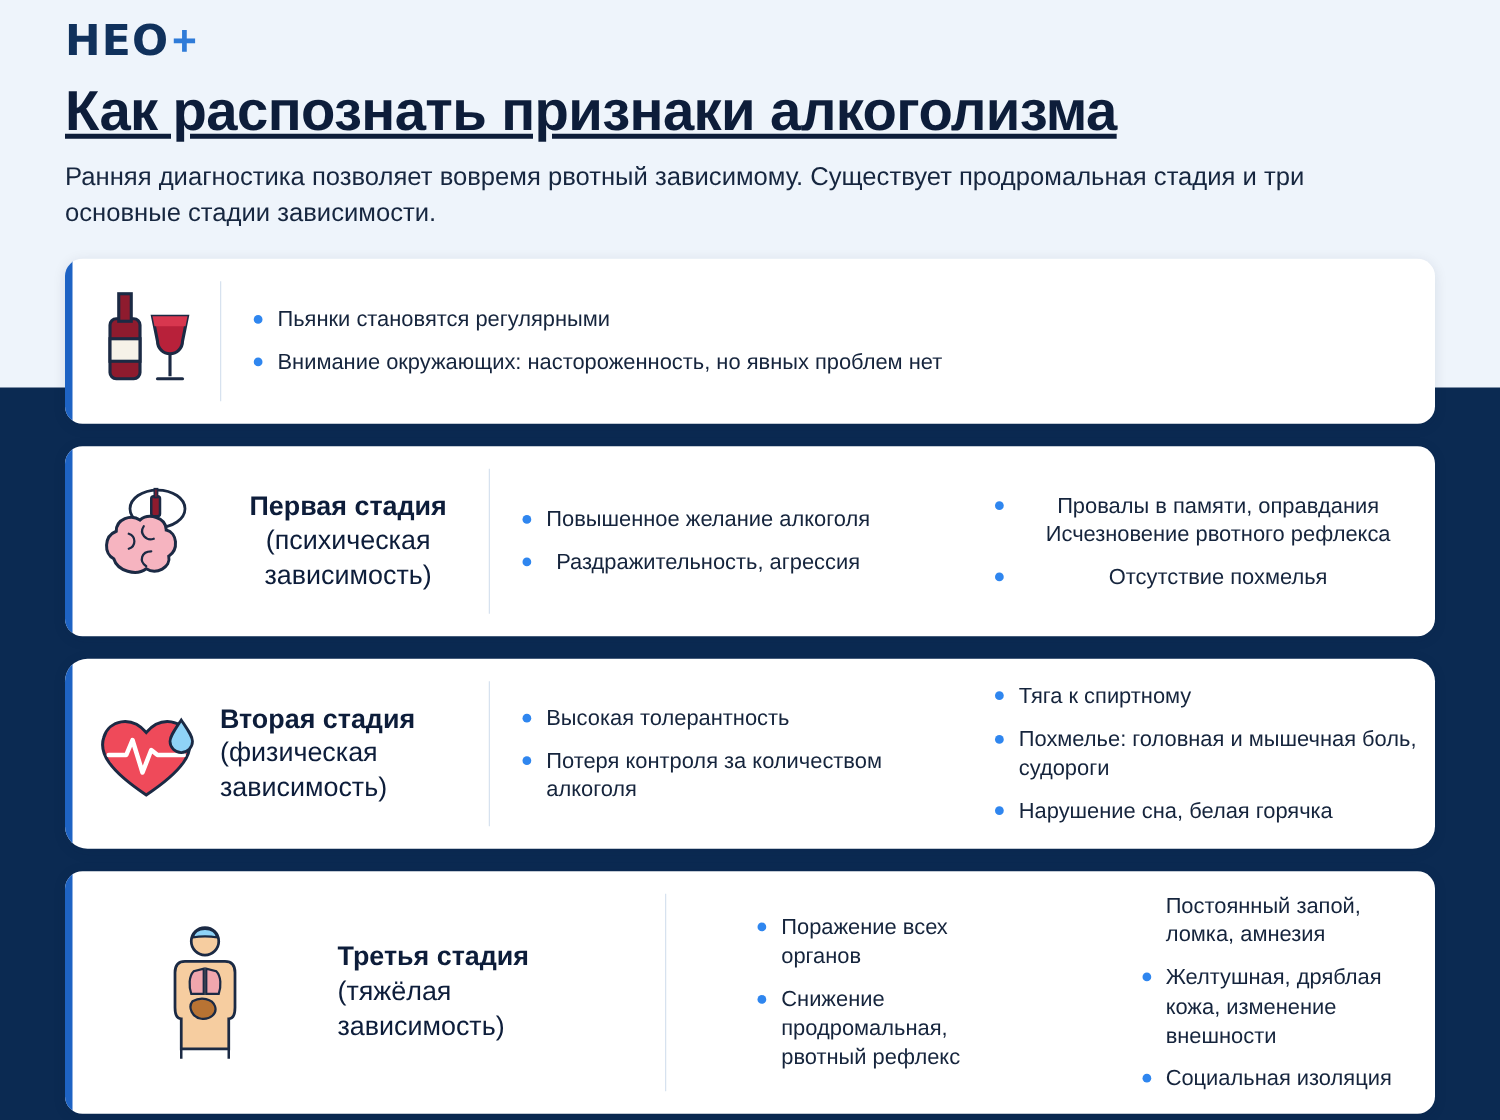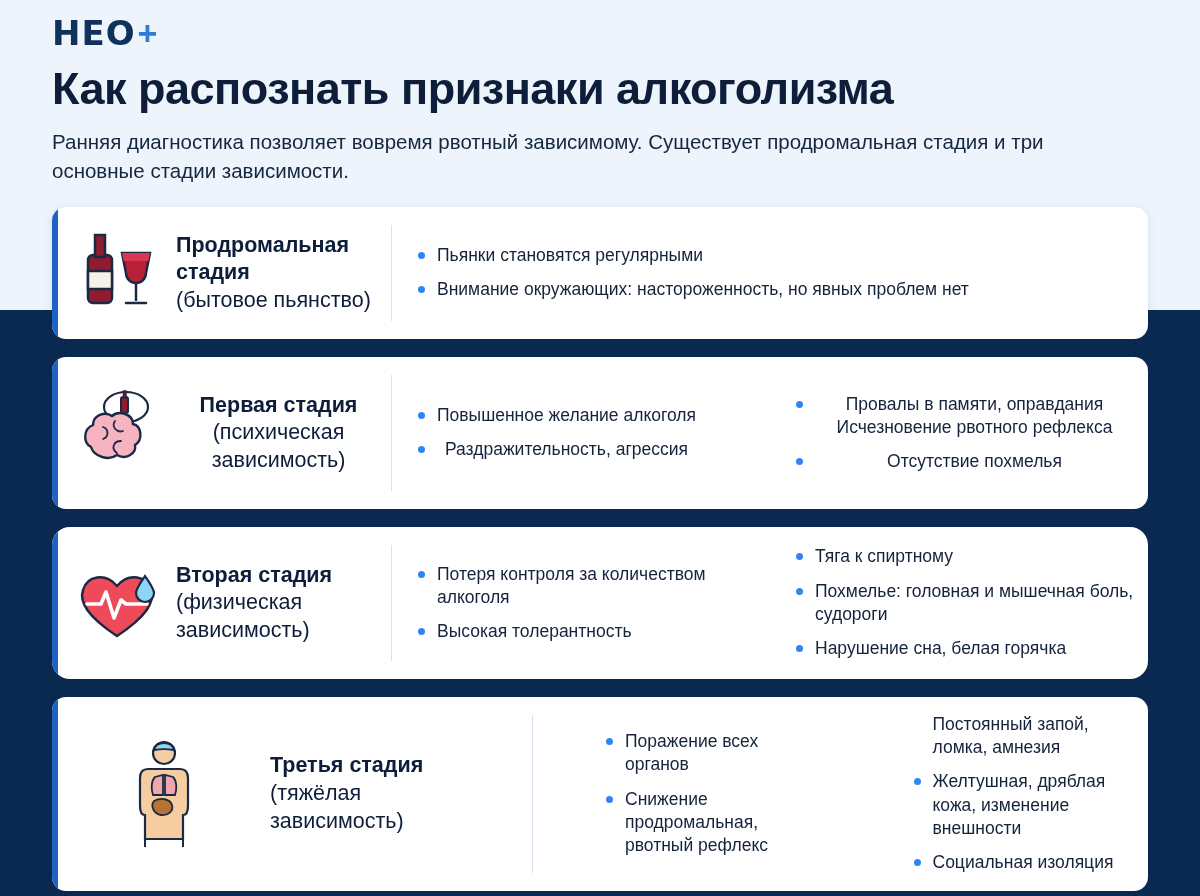--- a/index.html
+++ b/index.html
@@ -54,20 +54,21 @@
   }
 
   
   .title {
     font-size: 45px;
     line-height: 1.12;
     font-weight: bold;
     color: #0d1d3a;
     letter-spacing: -0.5px;
     margin-top: 16px;
+    text-decoration: underline;
   }
   .subtitle {
     margin-top: 14px;
     font-size: 20.5px;
     line-height: 1.38;
     color: #16263f;
     max-width: 1030px;
   }
 
   
@@ -177,26 +178,20 @@
         <svg class="icon-svg" width="86" height="92" viewBox="0 0 86 92">
           <rect x="14" y="28" width="24" height="48" rx="5" fill="#8e1b2e" stroke="#1b2a44" stroke-width="2.5"></rect>
           <rect x="21" y="8" width="10" height="22" fill="#8e1b2e" stroke="#1b2a44" stroke-width="2.5"></rect>
           <rect x="14" y="44" width="24" height="18" fill="#f6f2e8" stroke="#1b2a44" stroke-width="2.5"></rect>
           <path d="M48 26 h28 l-4 20 a10 10 0 0 1 -20 0 z" fill="#b8213a" stroke="#1b2a44" stroke-width="2.5"></path>
           <path d="M48 26 h28 l-1.6 8 h-24.8 z" fill="#d8374f"></path>
           <line x1="62" y1="56" x2="62" y2="74" stroke="#1b2a44" stroke-width="2.5"></line>
           <line x1="52" y1="76" x2="72" y2="76" stroke="#1b2a44" stroke-width="2.5" stroke-linecap="round"></line>
         </svg>
       </div>
-      <div class="stage-cell">
-        <div class="stage-name">
-          <b>Продромальная стадия</b>
-          <span>(бытовое пьянство)</span>
-        </div>
-      </div>
       <div class="divider"></div>
       <div class="bullets">
         <ul>
           <li>Пьянки становятся регулярными</li>
           <li>Внимание окружающих: настороженность, но явных проблем нет</li>
         </ul>
       </div>
     </div>
 
     <div class="card card-1">
@@ -244,22 +239,22 @@
       </div>
       <div class="stage-cell">
         <div class="stage-name">
           <b>Вторая стадия</b>
           <span>(физическая зависимость)</span>
         </div>
       </div>
       <div class="divider"></div>
       <div class="bullets">
         <ul>
+          <li>Высокая толерантность</li>
           <li>Потеря контроля за количеством алкоголя</li>
-          <li>Высокая толерантность</li>
         </ul>
       </div>
       <div class="bullets">
         <ul>
           <li>Тяга к спиртному</li>
           <li>Похмелье: головная и мышечная боль, судороги</li>
           <li>Нарушение сна, белая горячка</li>
         </ul>
       </div>
     </div>

